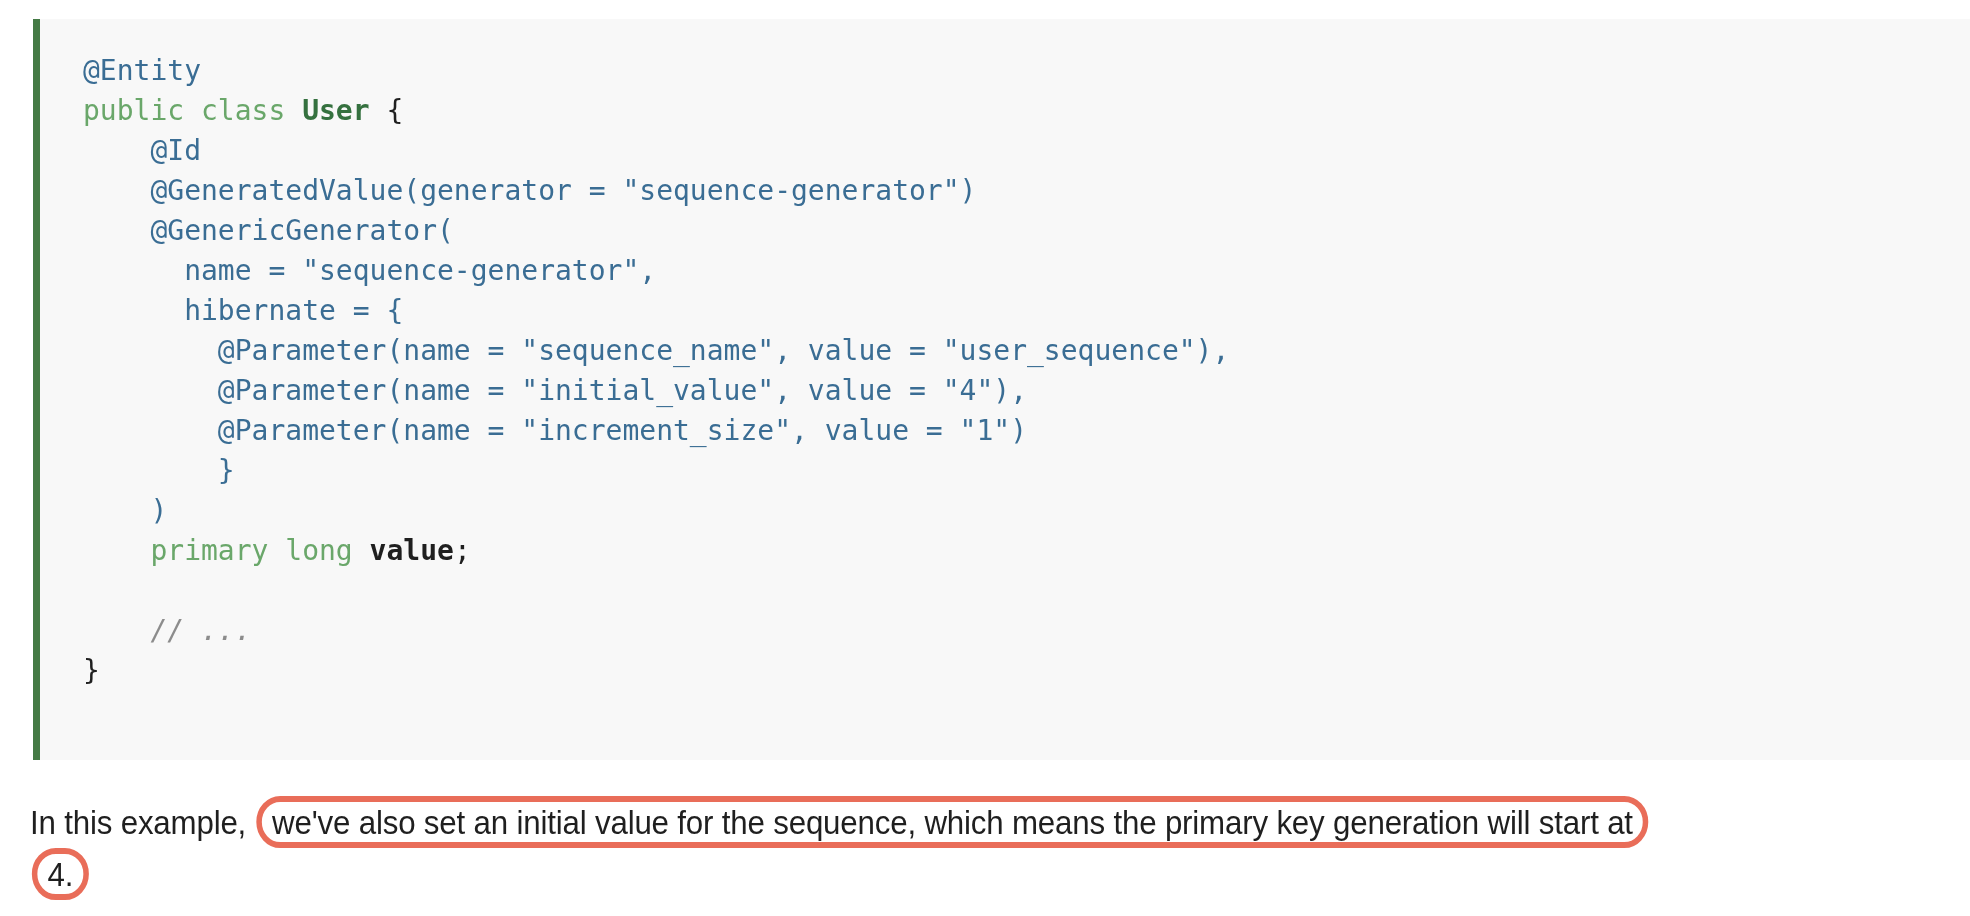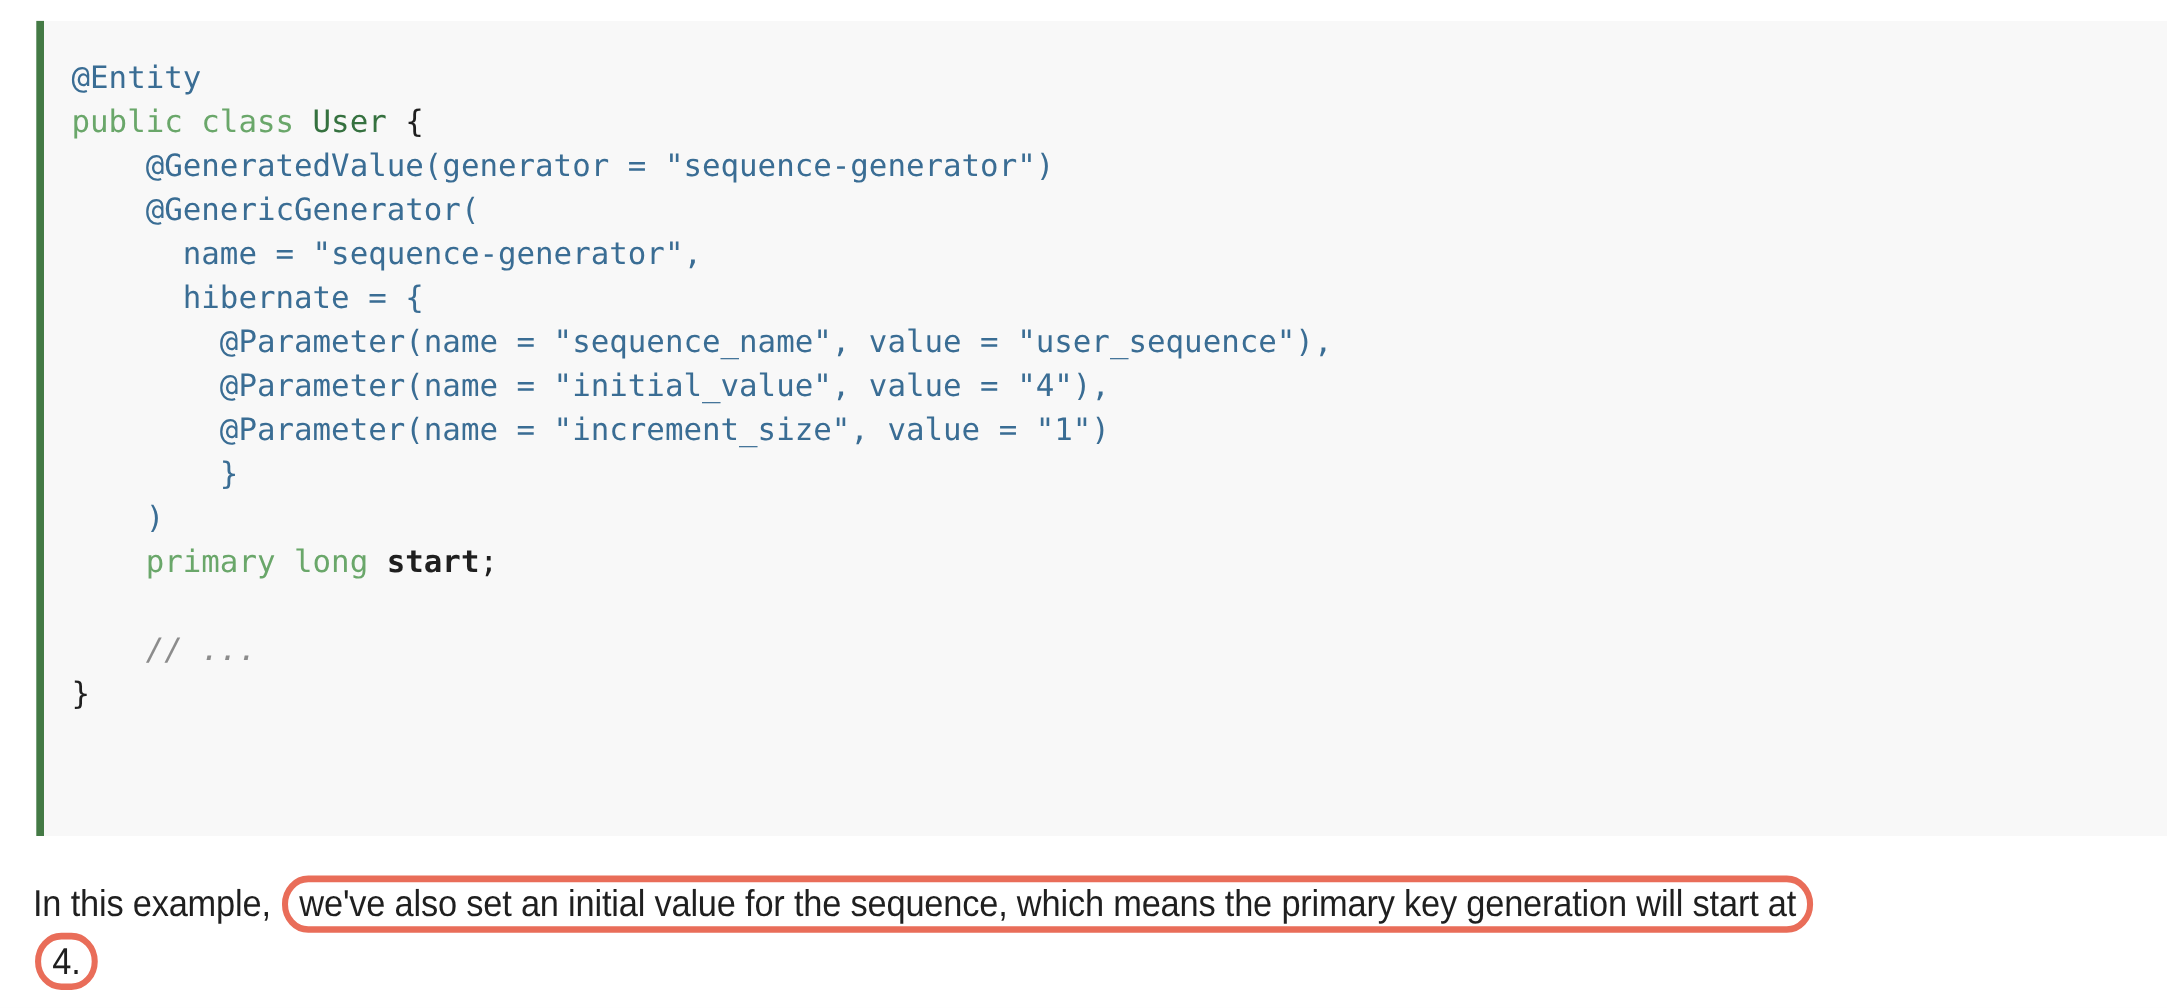--- a/index.html
+++ b/index.html
@@ -11,32 +11,32 @@
     overflow: hidden;
     font-family: "Liberation Sans", sans-serif;
   }
   .code-block {
     box-sizing: border-box;
     margin: 19px 0 0 33px;
     width: 1937px;
     height: 741px;
     background: var(--code_background, #f8f8f8);
     border-left: 7px solid var(--border_green, #447a45);
-    padding: 32px 20px 29px 25px;
+    padding: 32px 20px 29px 43px;
   }
   .code-line {
     height: 40px;
     line-height: 40px;
     white-space: pre;
     font-family: "DejaVu Sans Mono", monospace;
     font-size: 28px;
   }
   .seg-ann     { color: var(--annotation_blue, #3a6d94); }
   .seg-kw      { color: var(--keyword_green, #6aa76a); }
-  .seg-type    { color: var(--type_green, #35713f); }
+  .seg-type    { color: var(--type_green, #35713f); font-weight: bold; }
   .seg-plain   { color: var(--text_dark, #1f1f1f); }
   .seg-id      { color: var(--text_dark, #1f1f1f); font-weight: bold; }
   .seg-comment { color: var(--comment_gray, #8c8c8c); font-style: italic; }
 
   .paragraph {
     margin: 36px 0 0 30px;
     transform: scaleX(0.92);
     transform-origin: 0 0;
     color: var(--text_dark, #1f1f1f);
     font-size: 34px;
@@ -55,30 +55,31 @@
     margin-left: 2px;
   }
 </style>
 </head>
 <body>
 
 <div class="code-block">
   <div>
       <div class="code-line"><span class="seg-ann">@Entity</span></div>
       <div class="code-line"><span class="seg-kw">public class </span><span class="seg-type">User</span><span class="seg-plain"> {</span></div>
+      <div class="code-line"><span class="seg-ann">    @Id</span></div>
       <div class="code-line"><span class="seg-ann">    @GeneratedValue(generator = "sequence-generator")</span></div>
       <div class="code-line"><span class="seg-ann">    @GenericGenerator(</span></div>
       <div class="code-line"><span class="seg-ann">      name = "sequence-generator",</span></div>
       <div class="code-line"><span class="seg-ann">      hibernate = {</span></div>
       <div class="code-line"><span class="seg-ann">        @Parameter(name = "sequence_name", value = "user_sequence"),</span></div>
       <div class="code-line"><span class="seg-ann">        @Parameter(name = "initial_value", value = "4"),</span></div>
       <div class="code-line"><span class="seg-ann">        @Parameter(name = "increment_size", value = "1")</span></div>
       <div class="code-line"><span class="seg-ann">        }</span></div>
       <div class="code-line"><span class="seg-ann">    )</span></div>
-      <div class="code-line"><span class="seg-kw">    primary long </span><span class="seg-id">start</span><span class="seg-plain">;</span></div>
+      <div class="code-line"><span class="seg-kw">    primary long </span><span class="seg-id">value</span><span class="seg-plain">;</span></div>
       <div class="code-line"></div>
       <div class="code-line"><span class="seg-comment">    // ...</span></div>
       <div class="code-line"><span class="seg-plain">}</span></div>
     </div>
 </div>
 
 <div class="paragraph">
   <div class="para-line"><span>In this example, </span><span class="circled">we've also set an initial value for the sequence, which means the primary key generation will start at</span></div>
   <div class="para-line"><span class="circled">4.</span></div>
 </div>

